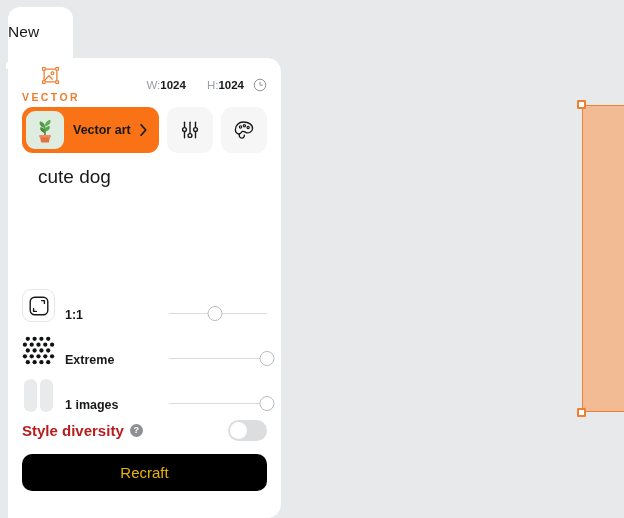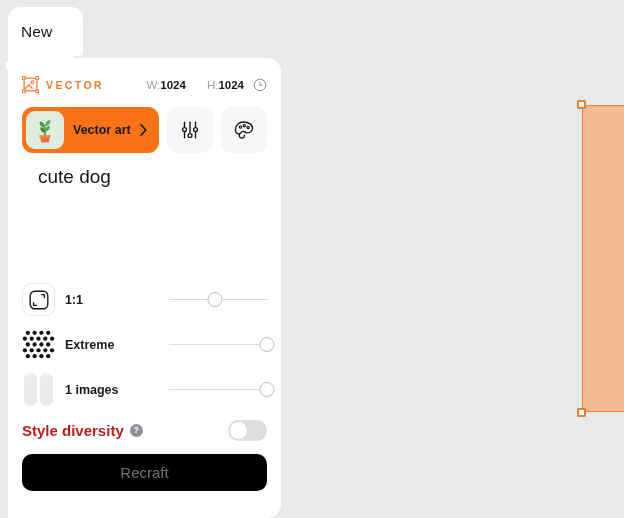--- a/index.html
+++ b/index.html
@@ -51,28 +51,27 @@
     border-radius: 1px;
   }
   .handle.tl { left: -5px;  top: -5px; }
   .handle.bl { left: -5px;  bottom: -5px; }
 
   
   #new-tab {
     position: absolute;
     left: 8px;
     top: 7px;
-    width: 75px;
+    width: 65px;
     height: 49px;
     background: #ffffff;
     border-radius: 12px 12px 4px 4px;
     z-index: 5;
     display: flex;
     align-items: center;
-    padding-left: 13px;
   }
   #new-tab .label {
     font-size: 15.5px;
     font-weight: 400;
     color: #17181a;
     letter-spacing: 0.1px;
   }
   
   .tab-foot {
     position: absolute;
@@ -106,20 +105,21 @@
     display: flex;
     align-items: center;
     height: 33px;
     padding: 0 14px;
     margin-top: 10px;
   }
   .vector-badge {
     display: flex;
     align-items: center;
     gap: 7px;
+    flex-direction: column;
   }
   .vector-word {
     color: #ef7d2e;
     font-size: 10.5px;
     font-weight: 700;
     letter-spacing: 2.4px;
   }
   .dims {
     margin-left: auto;
     display: flex;
@@ -196,21 +196,21 @@
     font-size: 19px;
     color: #17181a;
     font-weight: 400;
     line-height: 1.25;
   }
 
   
   .controls { padding: 0 14px; margin-top: 4px; }
   .ctrl-row {
     display: flex;
-    align-items: center;
+    align-items: flex-end;
     height: 45px;
   }
   .ctrl-icon {
     width: 33px;
     height: 33px;
     flex: 0 0 33px;
     border-radius: 9px;
     display: flex;
     align-items: center;
     justify-content: center;
@@ -304,21 +304,21 @@
     border-radius: 50%;
     background: #ffffff;
   }
 
   
   .recraft-wrap { padding: 8px 14px 0 14px; }
   #recraft-button {
     width: 100%;
     height: 37px;
     background: #000000;
-    color: #737373;
+    color: #eab308;
     border: none;
     border-radius: 10px;
     font-family: "Liberation Sans", sans-serif;
     font-size: 15px;
     font-weight: 400;
     cursor: pointer;
   }
 
   svg { display: block; }
 </style>

